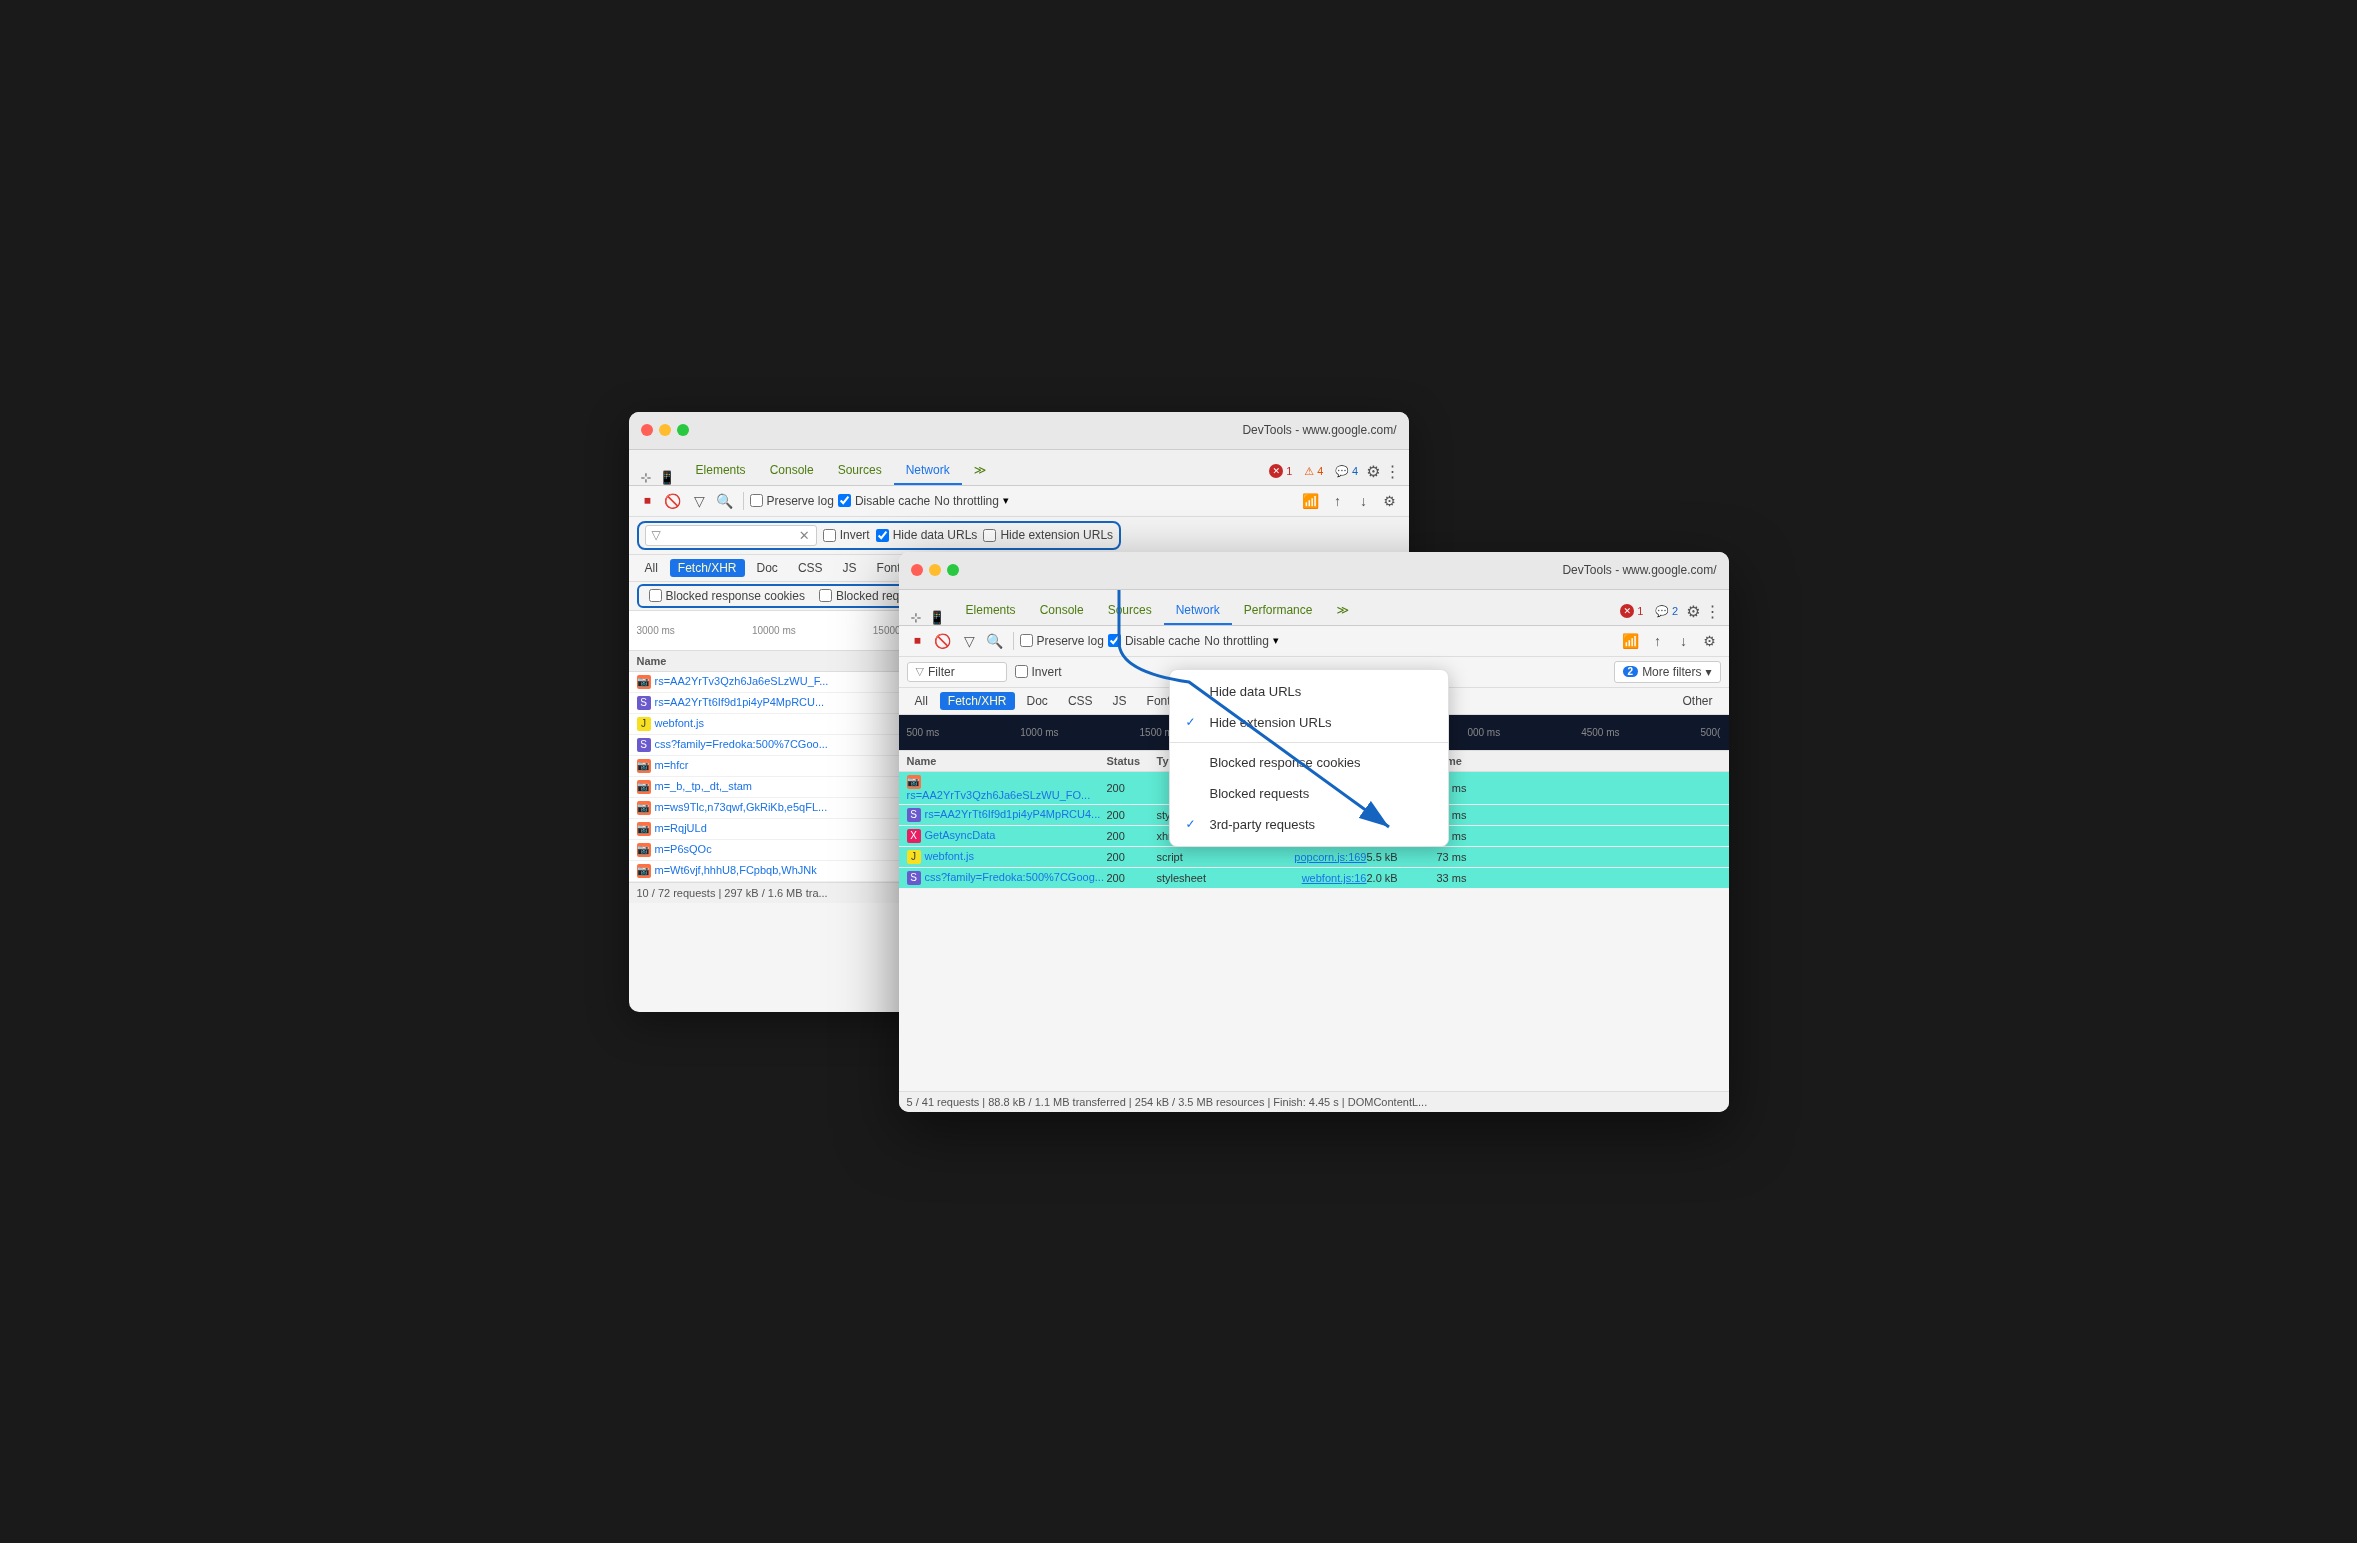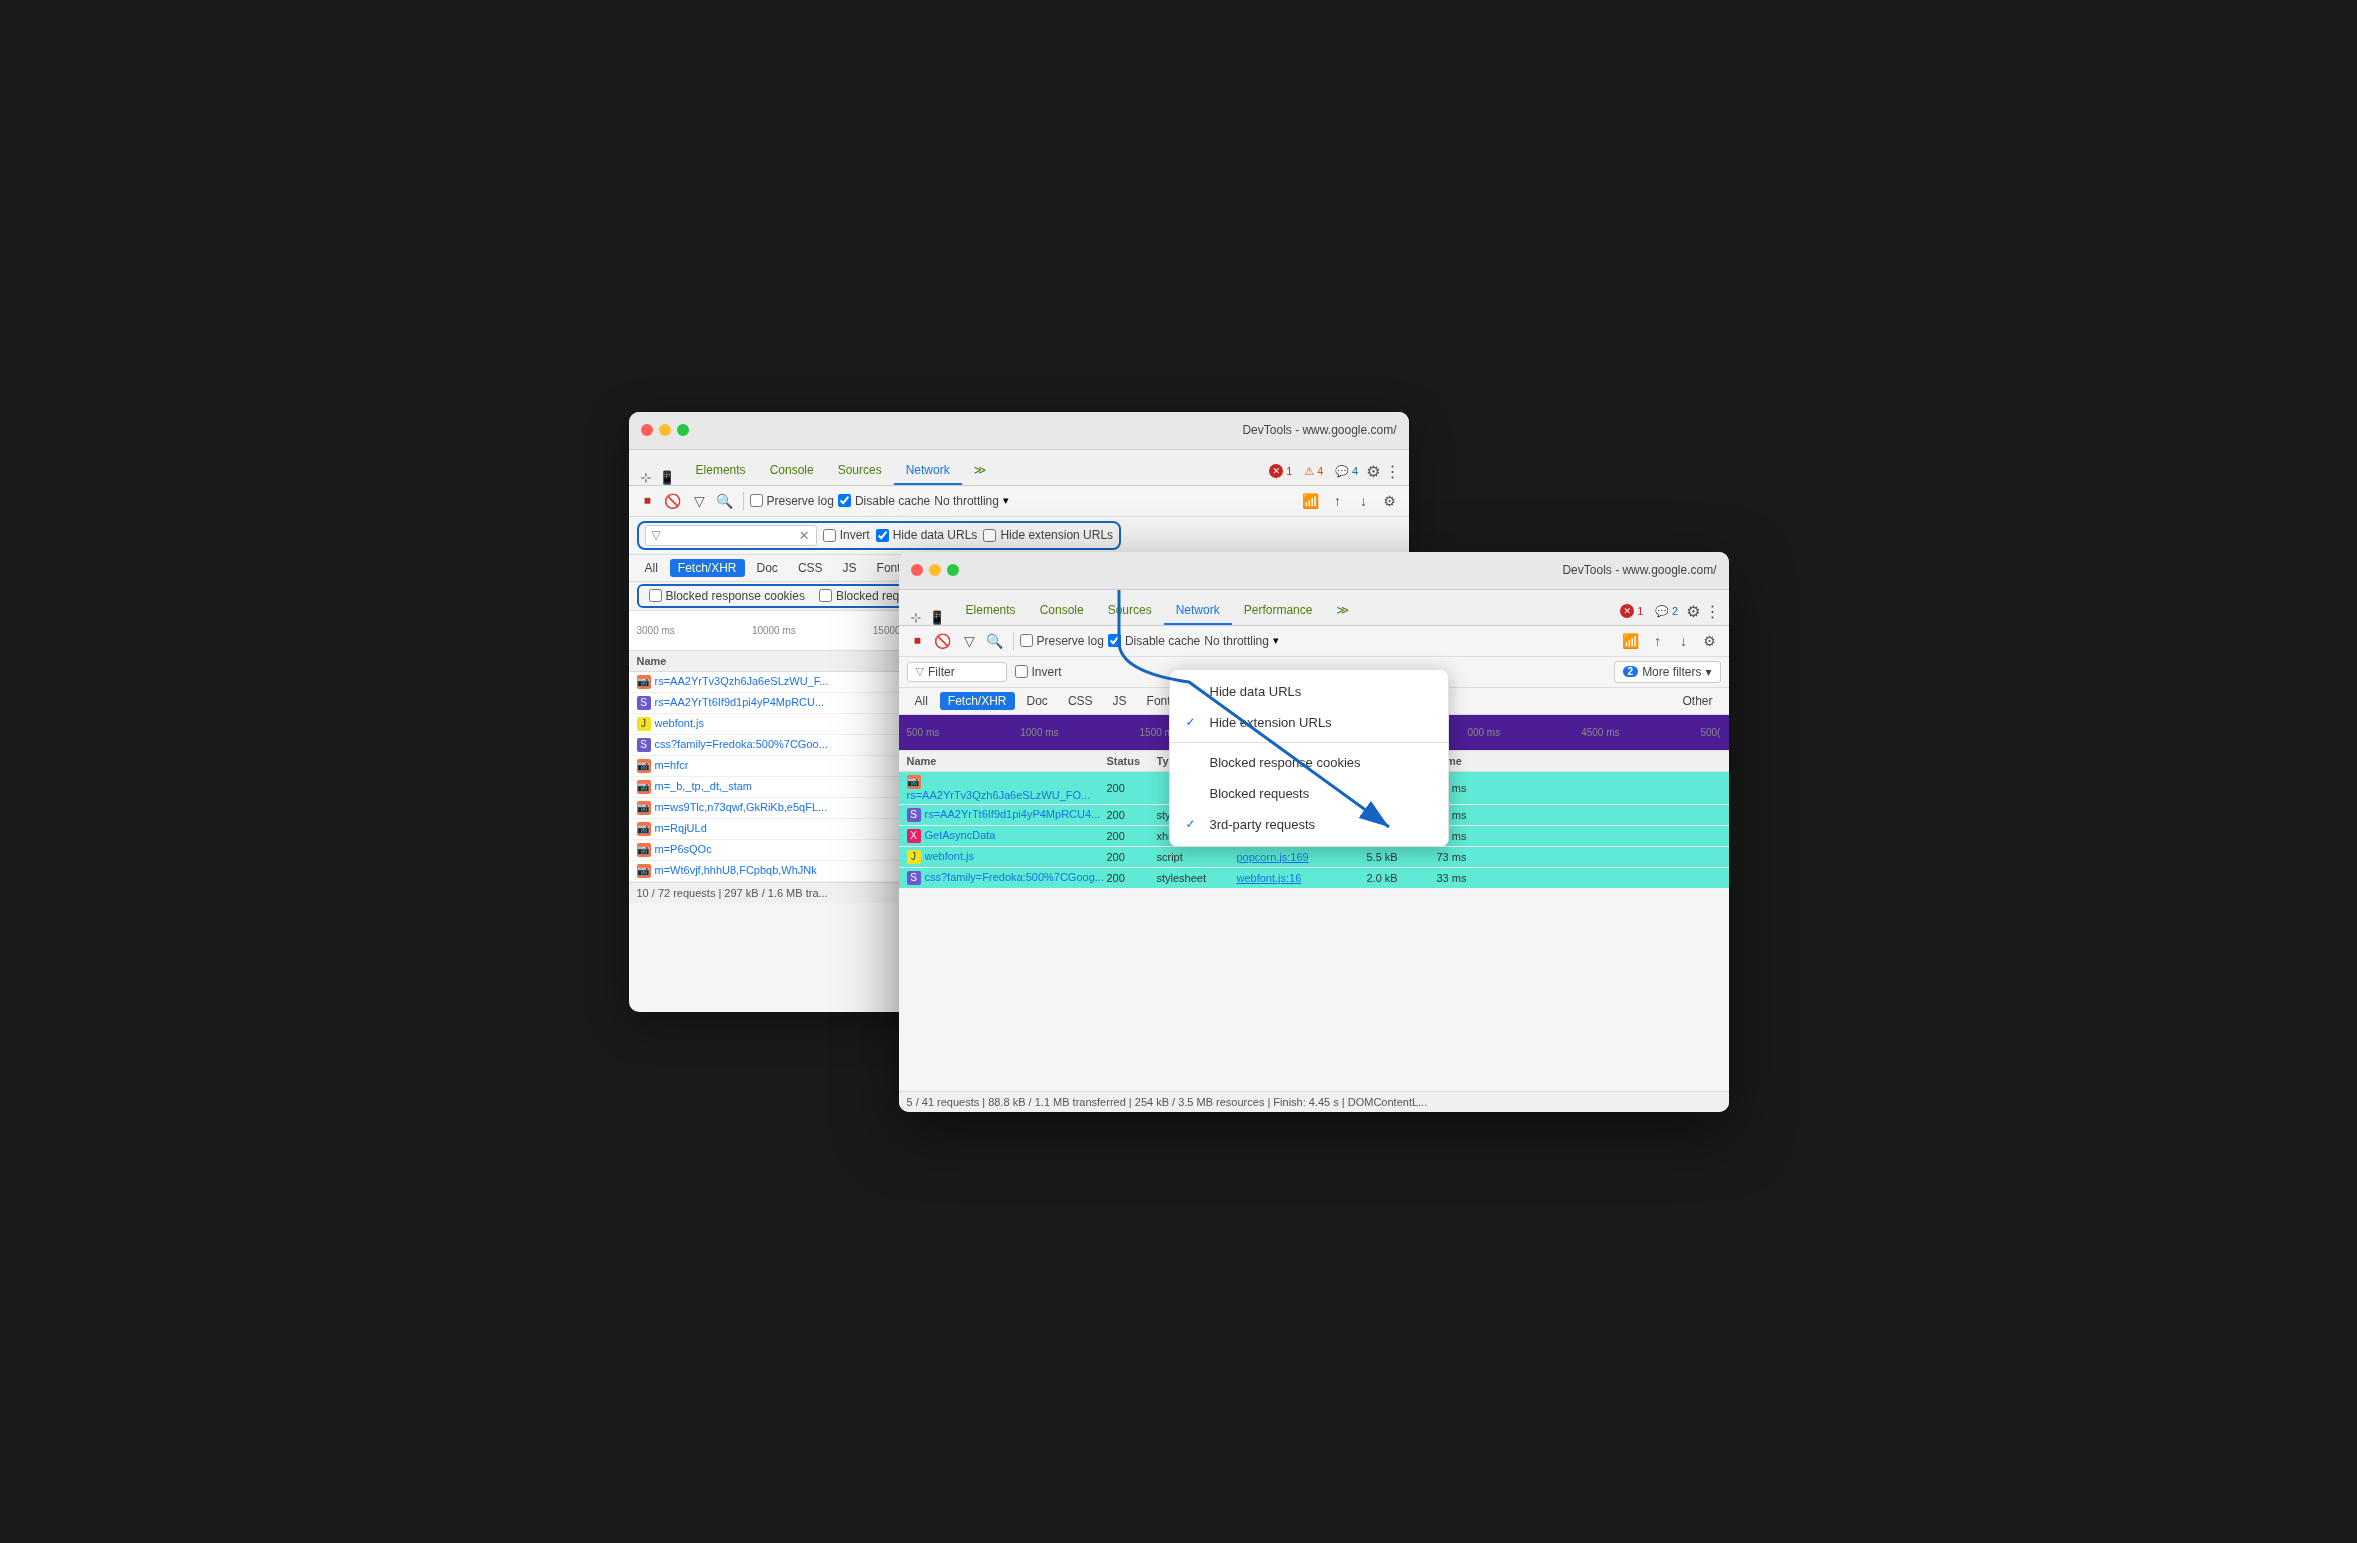--- a/index.html
+++ b/index.html
@@ -348,24 +348,25 @@
       background: #f0f0f0;
       border-bottom: 1px solid #ddd;
       font-size: 11px;
       color: #555;
       font-weight: 600;
     }
 
     .link-text {
       color: #1a73e8;
       text-decoration: underline;
+      text-align: right;
     }
 
     .front-timeline {
-      background: #4c1d95;
+      background: #0f172a;
       height: 36px;
       border-bottom: 1px solid #ddd;
       padding: 0 8px;
       display: flex;
       align-items: center;
     }
 
     .front-timeline-labels {
       display: flex;
       width: 100%;

